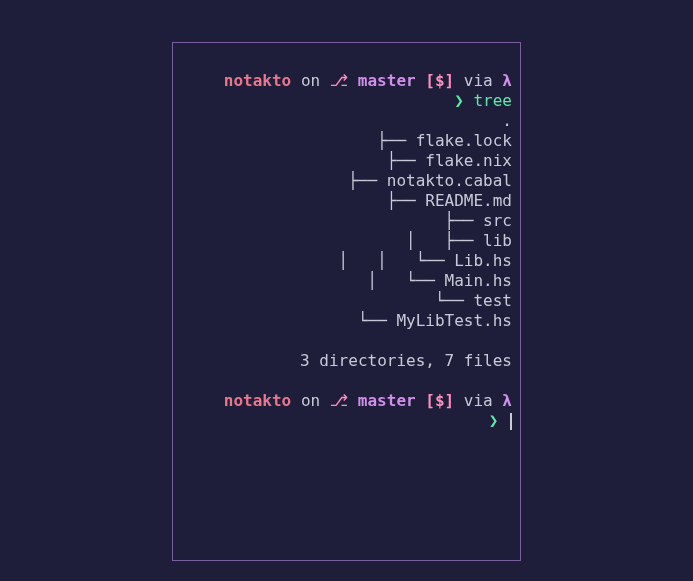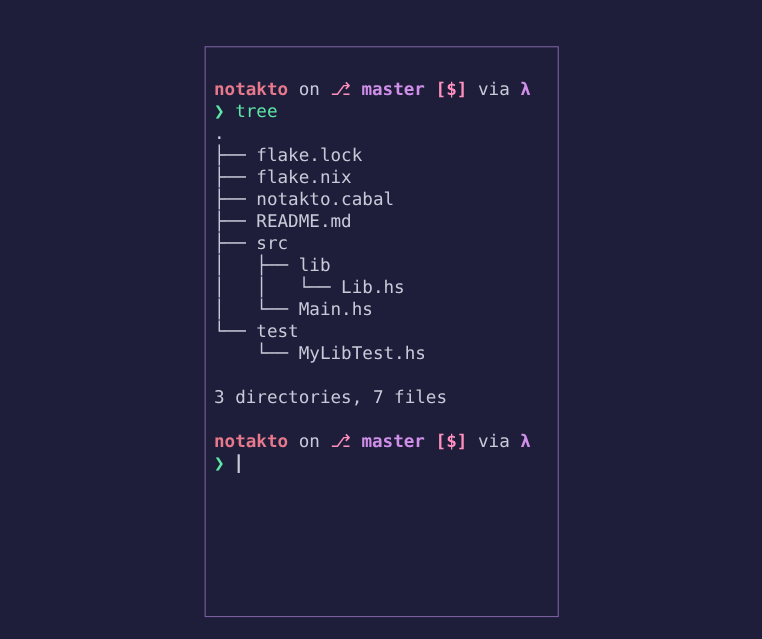--- a/index.html
+++ b/index.html
@@ -14,25 +14,26 @@
       font-family: 'Menlo', 'Consolas', 'DejaVu Sans Mono', monospace;
       font-size: 16px;
       line-height: 1.25;
       display: flex;
       align-items: flex-start;
       justify-content: center;
       padding-top: 42px;
     }
     .terminal {
       border: 1px solid #7a5f9e;
-      width: 322px;
+      width: 349px;
       height: 519px;
       padding: 28px 8px 8px 8px;
       white-space: pre;
       overflow: hidden;
+      text-align: right;
     }
     .dir { color: #e8788c; font-weight: bold; }
     .white { color: #c9c9d9; }
     .branch-icon { color: #ff8fbd; }
     .branch { color: #d08fe9; font-weight: bold; }
     .stash { color: #ff8fbd; font-weight: bold; }
     .lambda { color: #d08fe9; font-weight: bold; }
     .prompt { color: #5ee8a7; font-weight: bold; }
     .cmd { color: #5ee8a7; }
     .output { color: #c9c9d9; }

